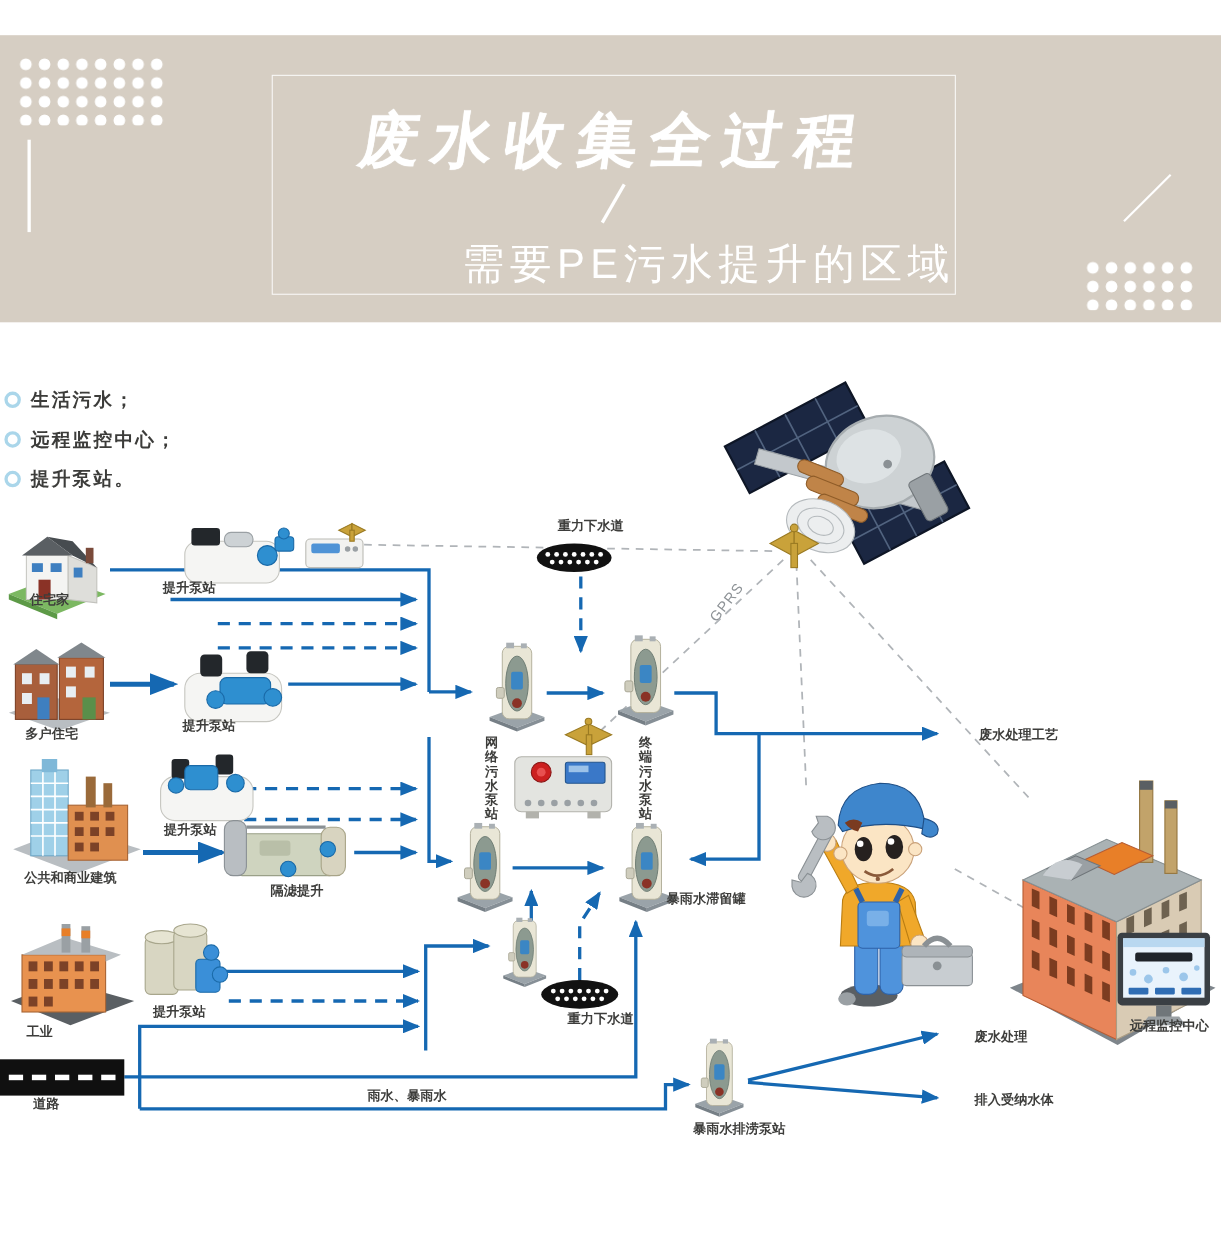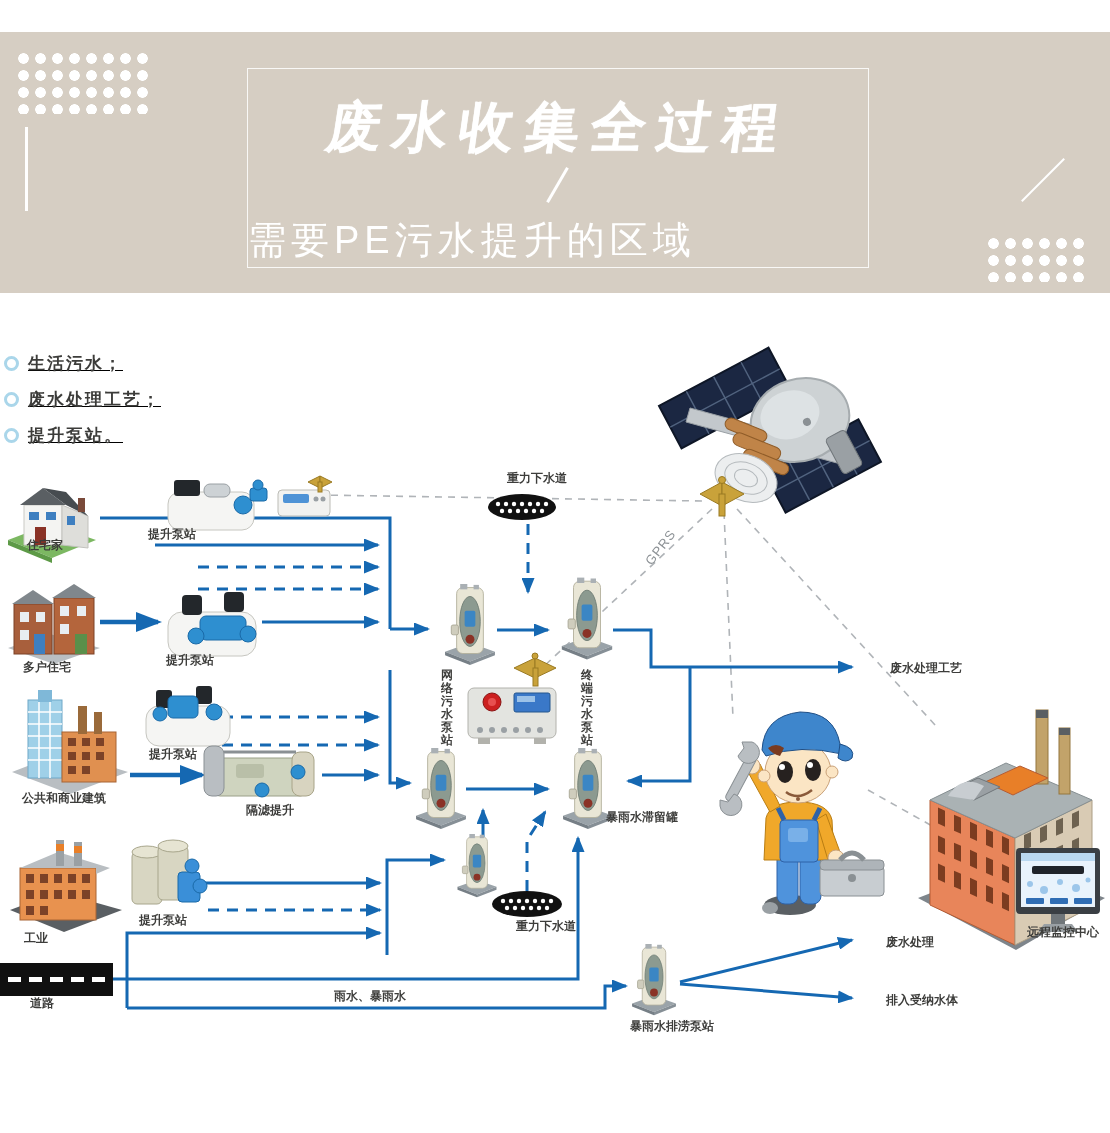--- a/index.html
+++ b/index.html
@@ -5,31 +5,31 @@
   html,body{margin:0;padding:0;background:#fff;}
   body{font-family:"Liberation Sans","DejaVu Sans",sans-serif;}
   .canvas{position:relative;width:1110px;height:1133px;background:#fff;overflow:hidden;}
   
   .band{position:absolute;left:0;top:32px;width:1110px;height:261px;background:#d6cec3;}
   .hbox{position:absolute;left:247px;top:36px;width:620px;height:198px;border:1.5px solid rgba(255,255,255,.85);}
   .htitle{position:absolute;left:0;top:22px;width:100%;text-align:center;color:#fff;
           font-size:55px;font-weight:900;letter-spacing:11px;transform:skewX(-8deg);
           text-shadow:0 0 1px #fff;}
   .hslash{position:absolute;left:308px;top:96px;width:3px;height:40px;background:#fff;transform:rotate(30deg);}
-  .hsub{position:absolute;left:0;top:146px;width:100%;text-align:left;color:#fff;
+  .hsub{position:absolute;left:0;top:146px;width:100%;text-align:right;color:#fff;
         font-size:38px;font-weight:400;letter-spacing:5px;}
   .dots{position:absolute;background-image:radial-gradient(circle,#fff 5px,rgba(255,255,255,0) 5.6px);
         background-size:17px 17px;background-position:0 0;}
   .dots.tl{left:15px;top:18px;width:137px;height:64px;}
   .dots.br{left:985px;top:203px;width:103px;height:47px;}
   .vline{position:absolute;left:25px;top:95px;width:3px;height:84px;background:#fff;}
   .dline{position:absolute;left:1042px;top:118px;width:2px;height:60px;background:#fff;transform:rotate(45deg);}
   
   .legend{position:absolute;left:4px;top:352px;}
-  .lrow{display:flex;align-items:center;margin-bottom:13px;text-decoration:underline;}
+  .lrow{display:flex;align-items:center;margin-bottom:13px;}
   .lbullet{width:9px;height:9px;border:3px solid #aad6ea;border-radius:50%;margin-right:9px;flex:0 0 auto;}
   .ltext{font-size:17px;font-weight:700;color:#3c3c3a;letter-spacing:2px;}
   
   svg{position:absolute;left:0;top:0;}
   svg text{font-family:"Liberation Sans","DejaVu Sans",sans-serif;font-size:12px;font-weight:700;fill:#3d3d3b;}
   text.gprs{font-size:13px;font-weight:400;fill:#8d9296;letter-spacing:1px;}
 </style>
 </head>
 <body>
 
@@ -47,21 +47,21 @@
     </div>
   </div>
 
   <div class="legend">
     <div class="lrow">
       <span class="lbullet"></span>
       <span class="ltext">生活污水；</span>
     </div>
     <div class="lrow">
       <span class="lbullet"></span>
-      <span class="ltext">废水处理工艺；</span>
+      <span class="ltext">远程监控中心；</span>
     </div>
     <div class="lrow">
       <span class="lbullet"></span>
       <span class="ltext">提升泵站。</span>
     </div>
   </div>
 
   <svg width="1110" height="1133" viewBox="0 0 1110 1133">
     <defs>
       <marker id="ah" viewBox="0 0 16 13" markerWidth="16" markerHeight="13" refX="14" refY="6.5" orient="auto" markerUnits="userSpaceOnUse">

